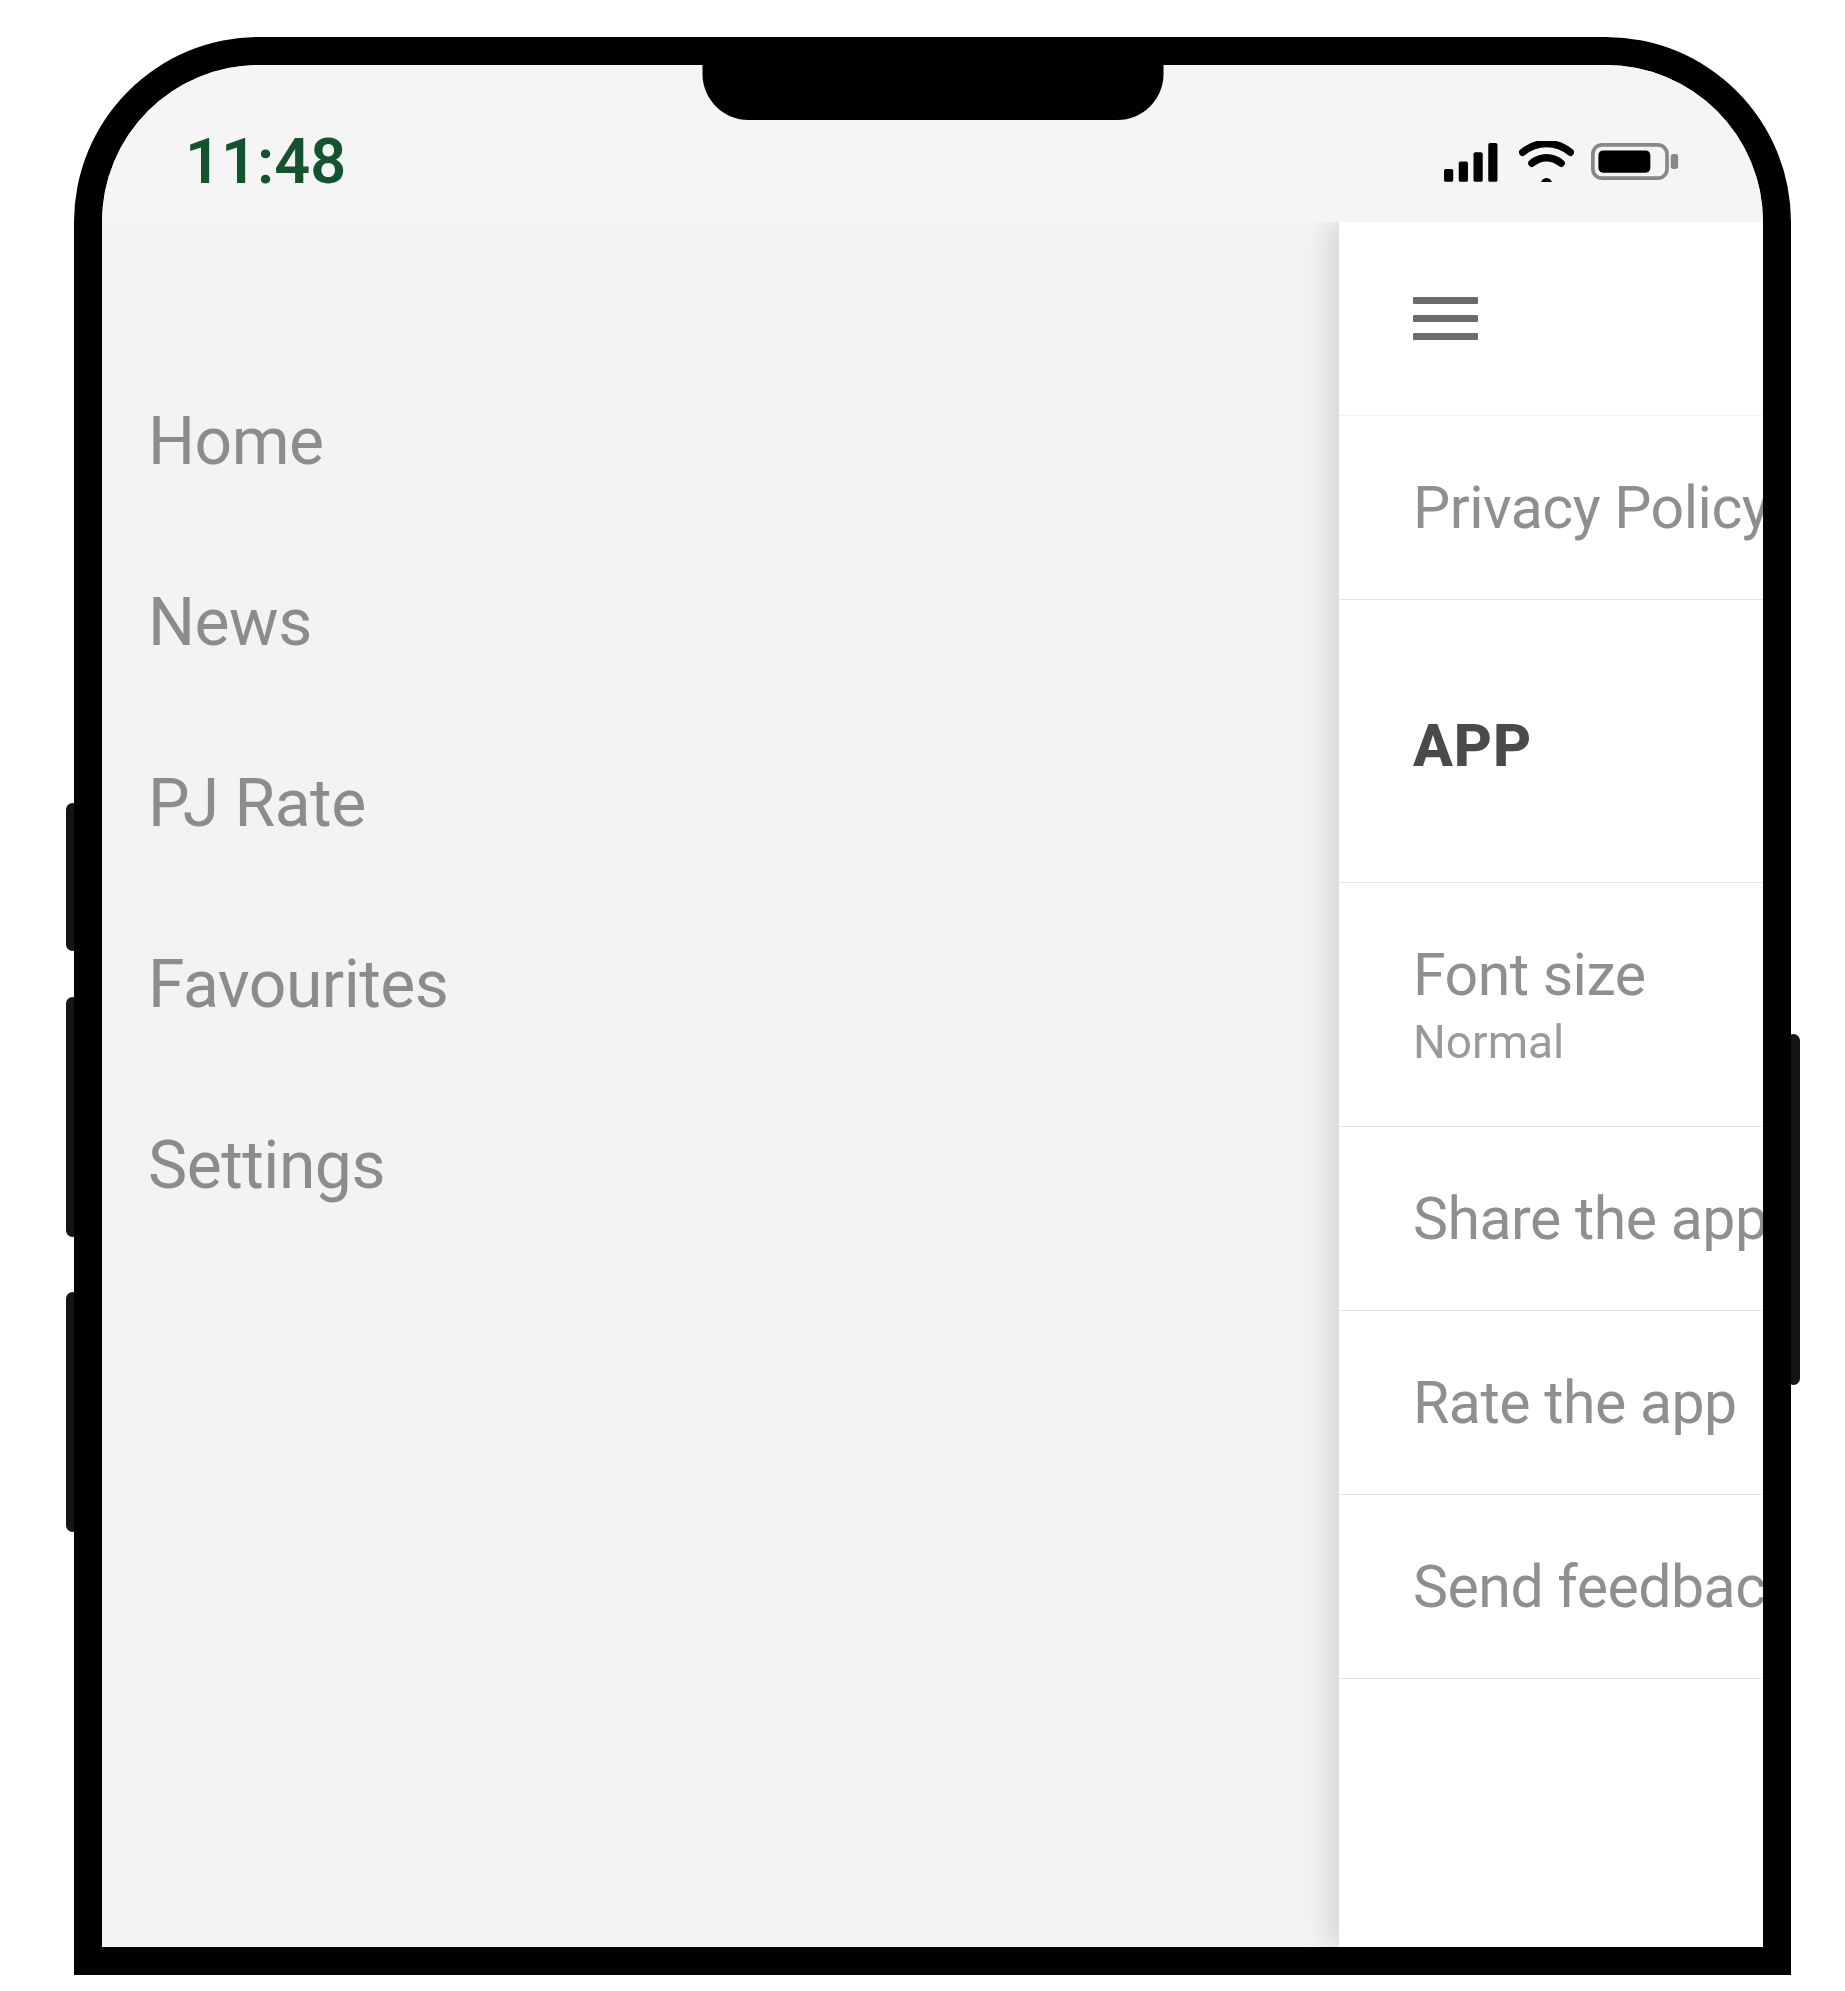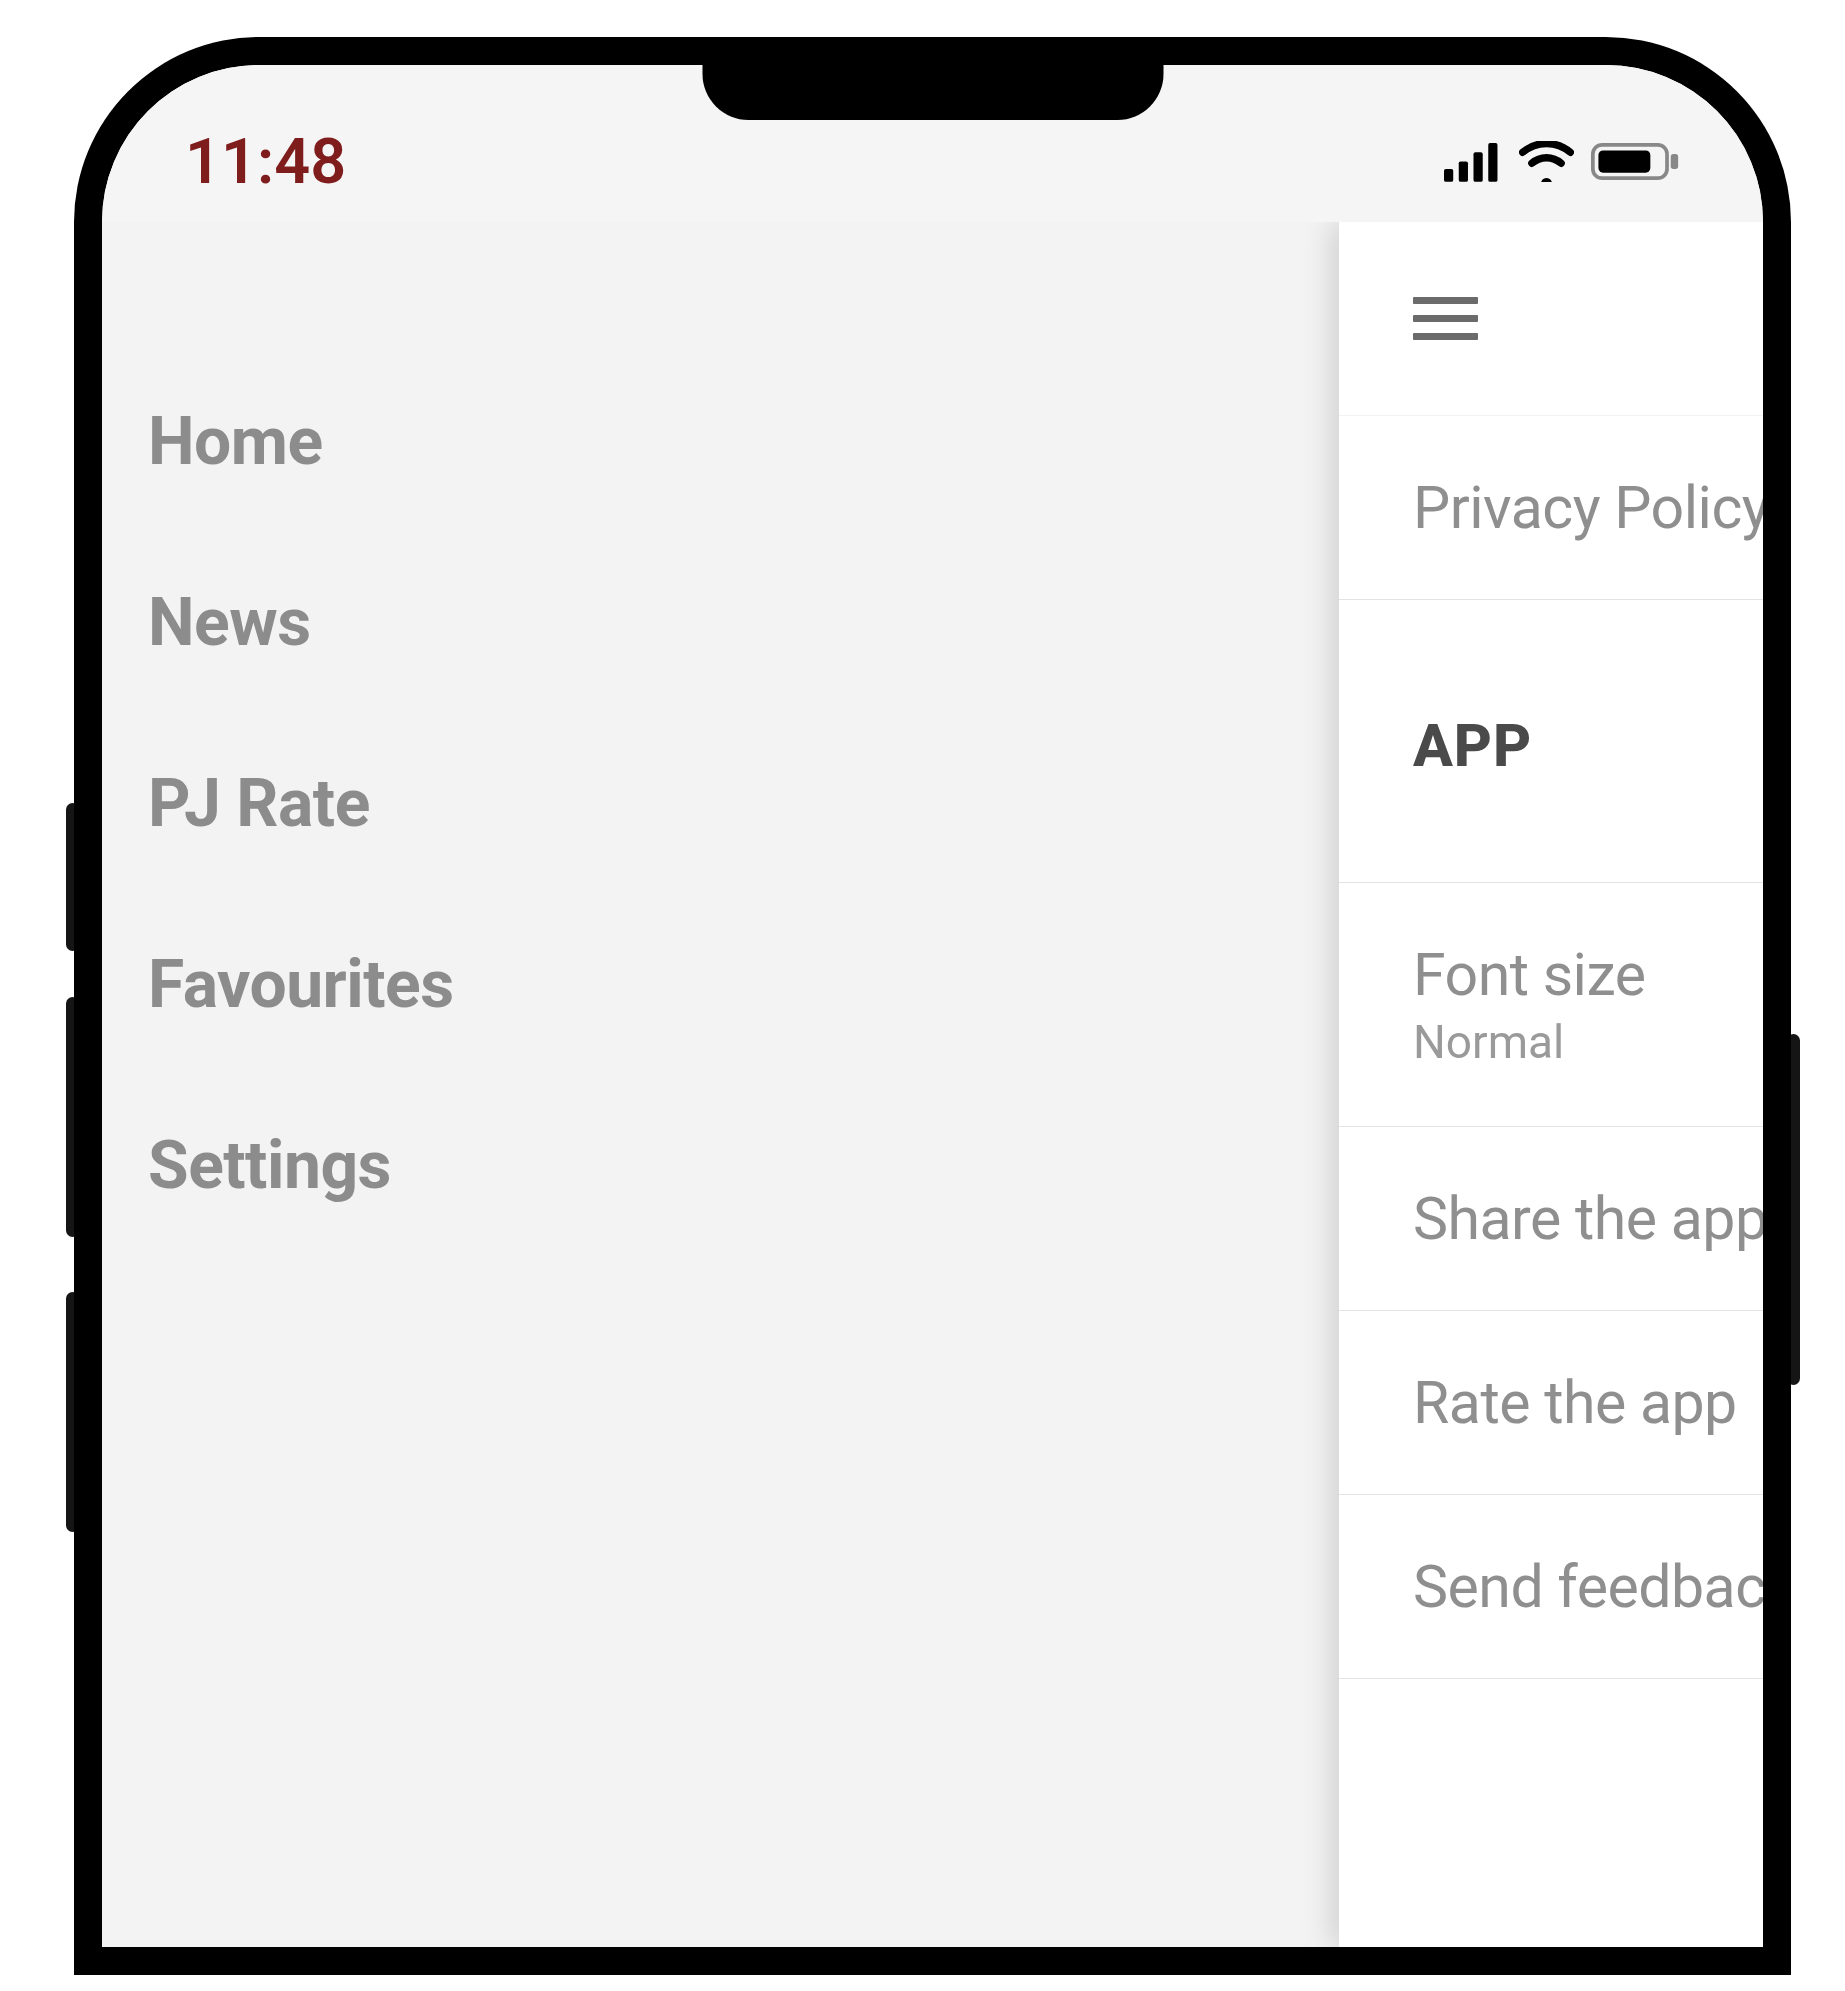--- a/index.html
+++ b/index.html
@@ -56,21 +56,21 @@
 
     
     .status-bar {
       display: flex;
       justify-content: space-between;
       align-items: center;
       padding: 55px 83px 18.5px 83px;
       height: 157px;
       font-size: 63px;
       font-weight: 600;
-      color: #7f1d1d;
+      color: #14532d;
       background: #f5f5f5;
     }
     .status-right {
       display: flex;
       align-items: center;
       gap: 16.6px;
     }
     .status-right svg { display: block; }
 
     
@@ -88,21 +88,21 @@
       position: absolute;
       top: 0;
       left: 0;
       width: 1237px;
       bottom: 0;
       background: #f3f3f3;
       padding: 129px 46px 0 46px;
     }
     .drawer-item {
       font-size: 66px;
-      font-weight: 700;
+      font-weight: 400;
       color: #8c8c8c;
       padding: 52px 0;
       letter-spacing: -0.5px;
     }
 
     
     .page {
       position: absolute;
       top: 0;
       left: 1237px;

